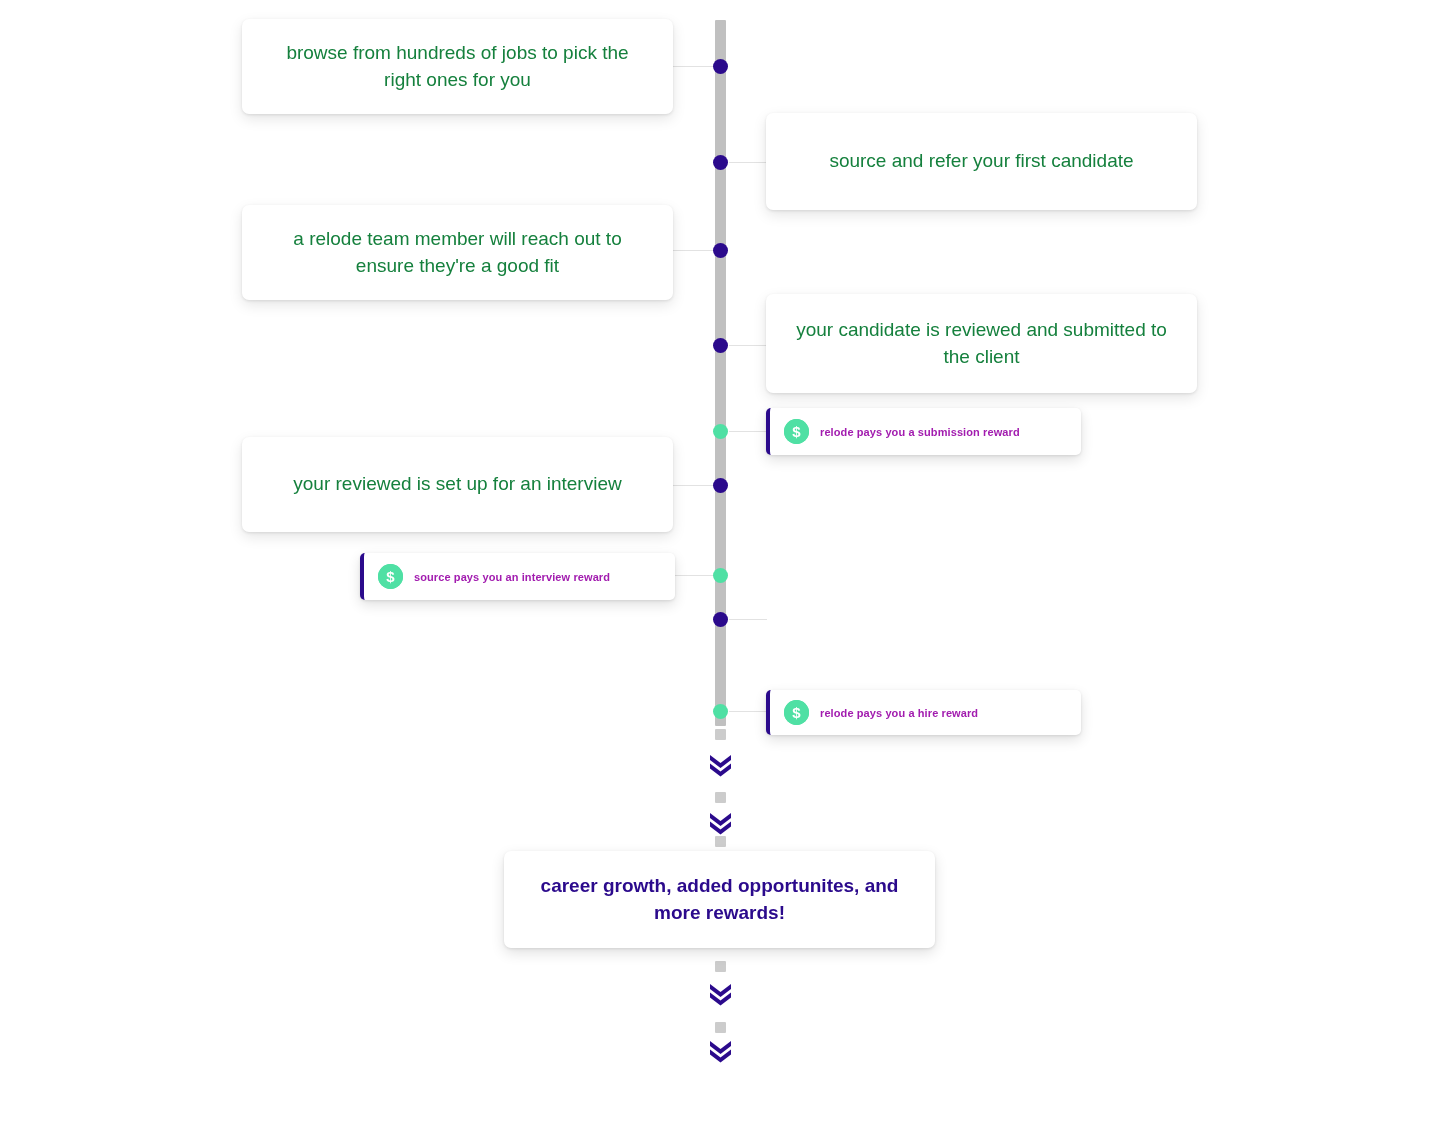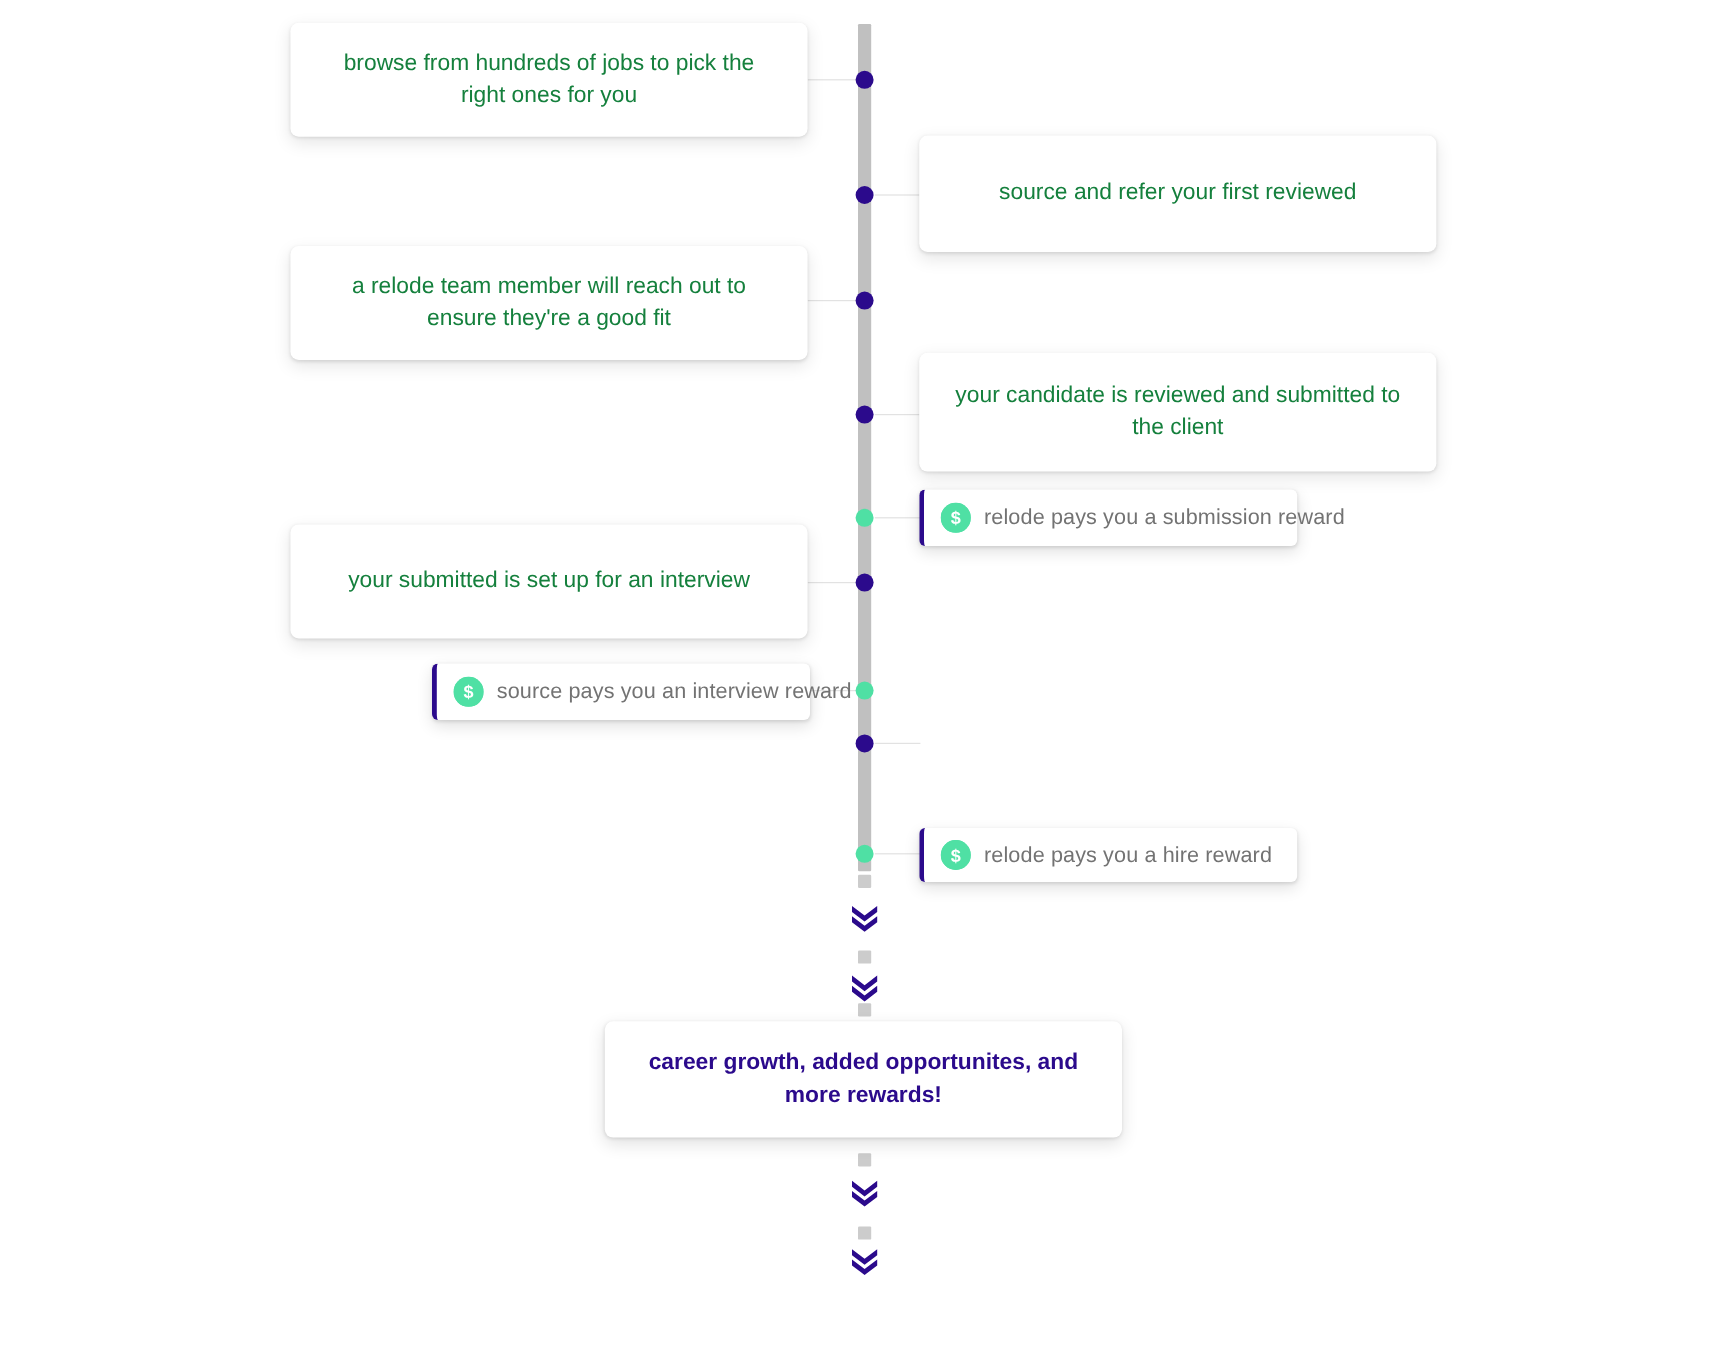--- a/index.html
+++ b/index.html
@@ -105,23 +105,23 @@
     height: 25px;
     border-radius: 50%;
     background: #4fe0a4;
     display: flex;
     align-items: center;
     justify-content: center;
     margin-right: 11px;
   }
   .reward-card .coin svg { display:block; width: 25px; height: 25px; }
   .reward-card .reward-text {
-    font-size: 18px;
-    color: #737373;
-    font-weight: 400;
+    font-size: 11px;
+    color: #a21caf;
+    font-weight: 700;
     white-space: nowrap;
     letter-spacing: 0.1px;
   }
 
   
   .final-card {
     position: absolute;
     background: #ffffff;
     border-radius: 7px;
     box-shadow: 0 1px 3px rgba(0,0,0,0.10), 0 5px 14px rgba(0,0,0,0.12);
@@ -195,21 +195,21 @@
   <div class="dot step" style="top:478px;"></div>
   <div class="dot reward" style="top:568px;"></div>
   <div class="dot step" style="top:612px;"></div>
   <div class="dot reward" style="top:704px;"></div>
 
   <div class="card" style="left:242px; top:19px; width:431px; height:95px;">
     <div class="card-text">browse from hundreds of jobs to pick the right ones for you</div>
   </div>
 
   <div class="card" style="left:766px; top:113px; width:431px; height:97px;">
-    <div class="card-text">source and refer your first reviewed</div>
+    <div class="card-text">source and refer your first candidate</div>
   </div>
 
   <div class="card" style="left:766px; top:294px; width:431px; height:99px;">
     <div class="card-text">your candidate is reviewed and submitted to the client</div>
   </div>
 
   <div class="card" style="left:242px; top:205px; width:431px; height:95px;">
     <div class="card-text">a relode team member will reach out to ensure they're a good fit</div>
   </div>
 
@@ -217,21 +217,21 @@
     <span class="coin">
       <svg viewBox="0 0 25 25" xmlns="http://www.w3.org/2000/svg">
         <circle cx="12.5" cy="12.5" r="12.5" fill="#4fe0a4"></circle>
         <text x="12.5" y="18" text-anchor="middle" font-family="Liberation Sans, sans-serif" font-size="15" font-weight="700" fill="#ffffff">$</text>
       </svg>
     </span>
     <span class="reward-text">relode pays you a submission reward</span>
   </div>
 
   <div class="card" style="left:242px; top:437px; width:431px; height:95px;">
-    <div class="card-text">your submitted is set up for an interview</div>
+    <div class="card-text">your reviewed is set up for an interview</div>
   </div>
 
   <div class="reward-card" style="left:360px; top:553px; width:315px; height:47px;">
     <span class="coin">
       <svg viewBox="0 0 25 25" xmlns="http://www.w3.org/2000/svg">
         <circle cx="12.5" cy="12.5" r="12.5" fill="#4fe0a4"></circle>
         <text x="12.5" y="18" text-anchor="middle" font-family="Liberation Sans, sans-serif" font-size="15" font-weight="700" fill="#ffffff">$</text>
       </svg>
     </span>
     <span class="reward-text">source pays you an interview reward</span>

